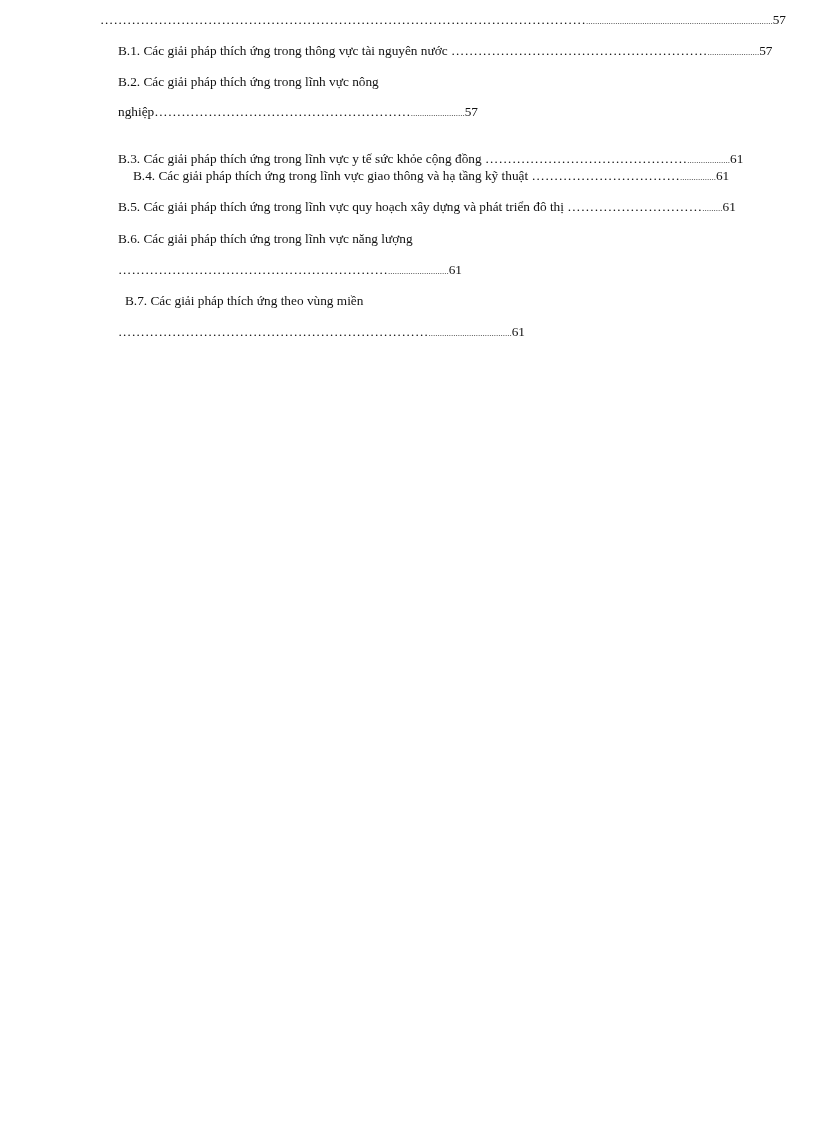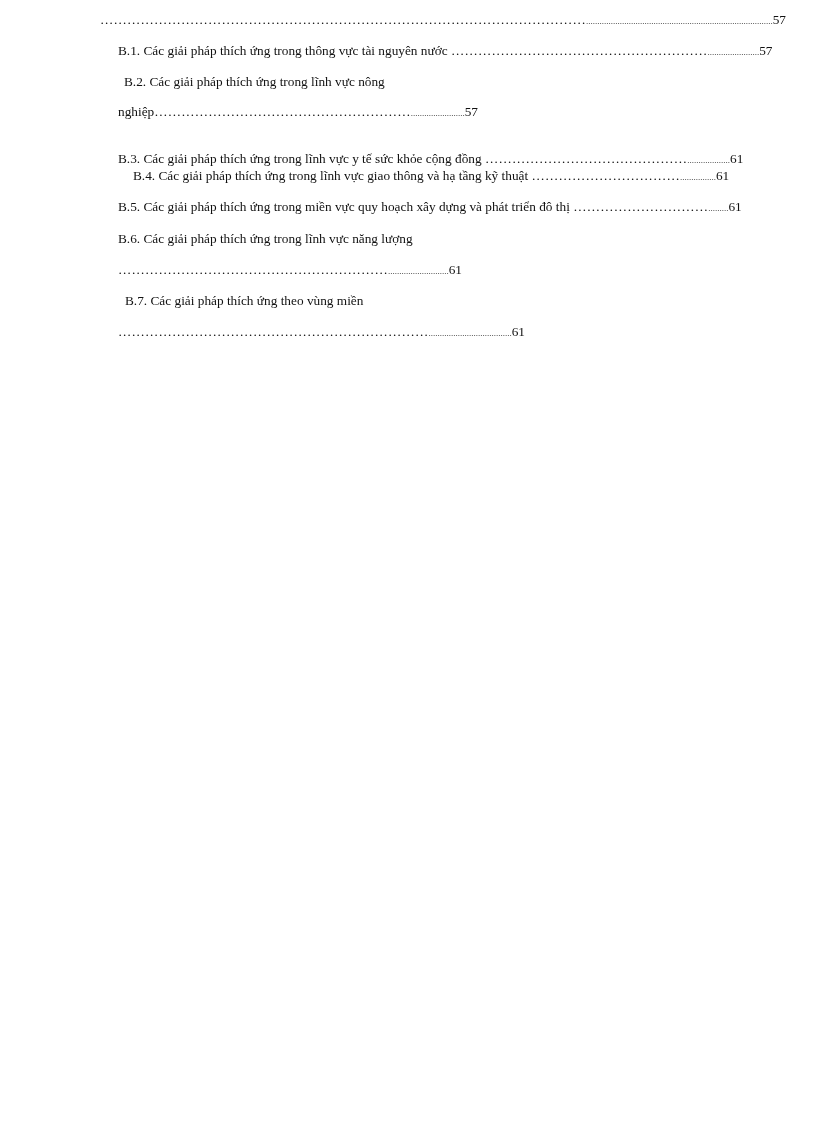--- a/index.html
+++ b/index.html
@@ -19,37 +19,37 @@
 <body>
 
 <div class="line" style="left:100px; top:12px;">
   <span class="dots">………………………………………………………………………………………………</span><span class="dots-fine">...................................................................................</span><span class="page">57</span>
 </div>
 
 <div class="line" style="left:118px; top:43px;">
   <span>B.1. Các giải  pháp thích ứng trong thông  vực tài nguyên nước </span><span class="dots">…………………………………………………</span><span class="dots-fine">.......................</span><span class="page">57</span>
 </div>
 
-<div class="line" style="left:118px; top:74px;margin-left:6px;">
+<div class="line" style="left:118px; top:74px;">
   <span>B.2. Các giải  pháp thích ứng trong lĩnh  vực nông</span>
 </div>
 <div class="line" style="left:118px; top:104px;">
   <span>nghiệp</span><span class="dots">…………………………………………………</span><span class="dots-fine">........................</span><span class="page">57</span>
 </div>
 
 <div class="line" style="left:118px; top:151px;">
   <span>B.3. Các giải  pháp thích ứng trong lĩnh  vực y tế sức khỏe cộng đồng </span><span class="dots">………………………………………</span><span class="dots-fine">...................</span><span class="page">61</span>
 </div>
 
 <div class="line" style="left:118px; top:168px;margin-left:15px;">
   <span>B.4. Các giải  pháp thích ứng trong lĩnh  vực giao thông và hạ tầng kỹ thuật </span><span class="dots">……………………………</span><span class="dots-fine">................</span><span class="page">61</span>
 </div>
 
 <div class="line" style="left:118px; top:199px;">
-  <span>B.5. Các giải  pháp thích ứng trong miền  vực quy hoạch xây dựng và phát triển đô thị </span><span class="dots">…………………………</span><span class="dots-fine">.........</span><span class="page">61</span>
+  <span>B.5. Các giải  pháp thích ứng trong lĩnh  vực quy hoạch xây dựng và phát triển đô thị </span><span class="dots">…………………………</span><span class="dots-fine">.........</span><span class="page">61</span>
 </div>
 
 <div class="line" style="left:118px; top:231px;font-family:Liberation Serif, serif;">
   <span>B.6. Các giải  pháp thích ứng trong lĩnh  vực năng lượng</span>
 </div>
 <div class="line" style="left:118px; top:262px;">
   <span class="dots">……………………………………………………</span><span class="dots-fine">...........................</span><span class="page">61</span>
 </div>
 
 <div class="line" style="left:125px; top:293px;">

